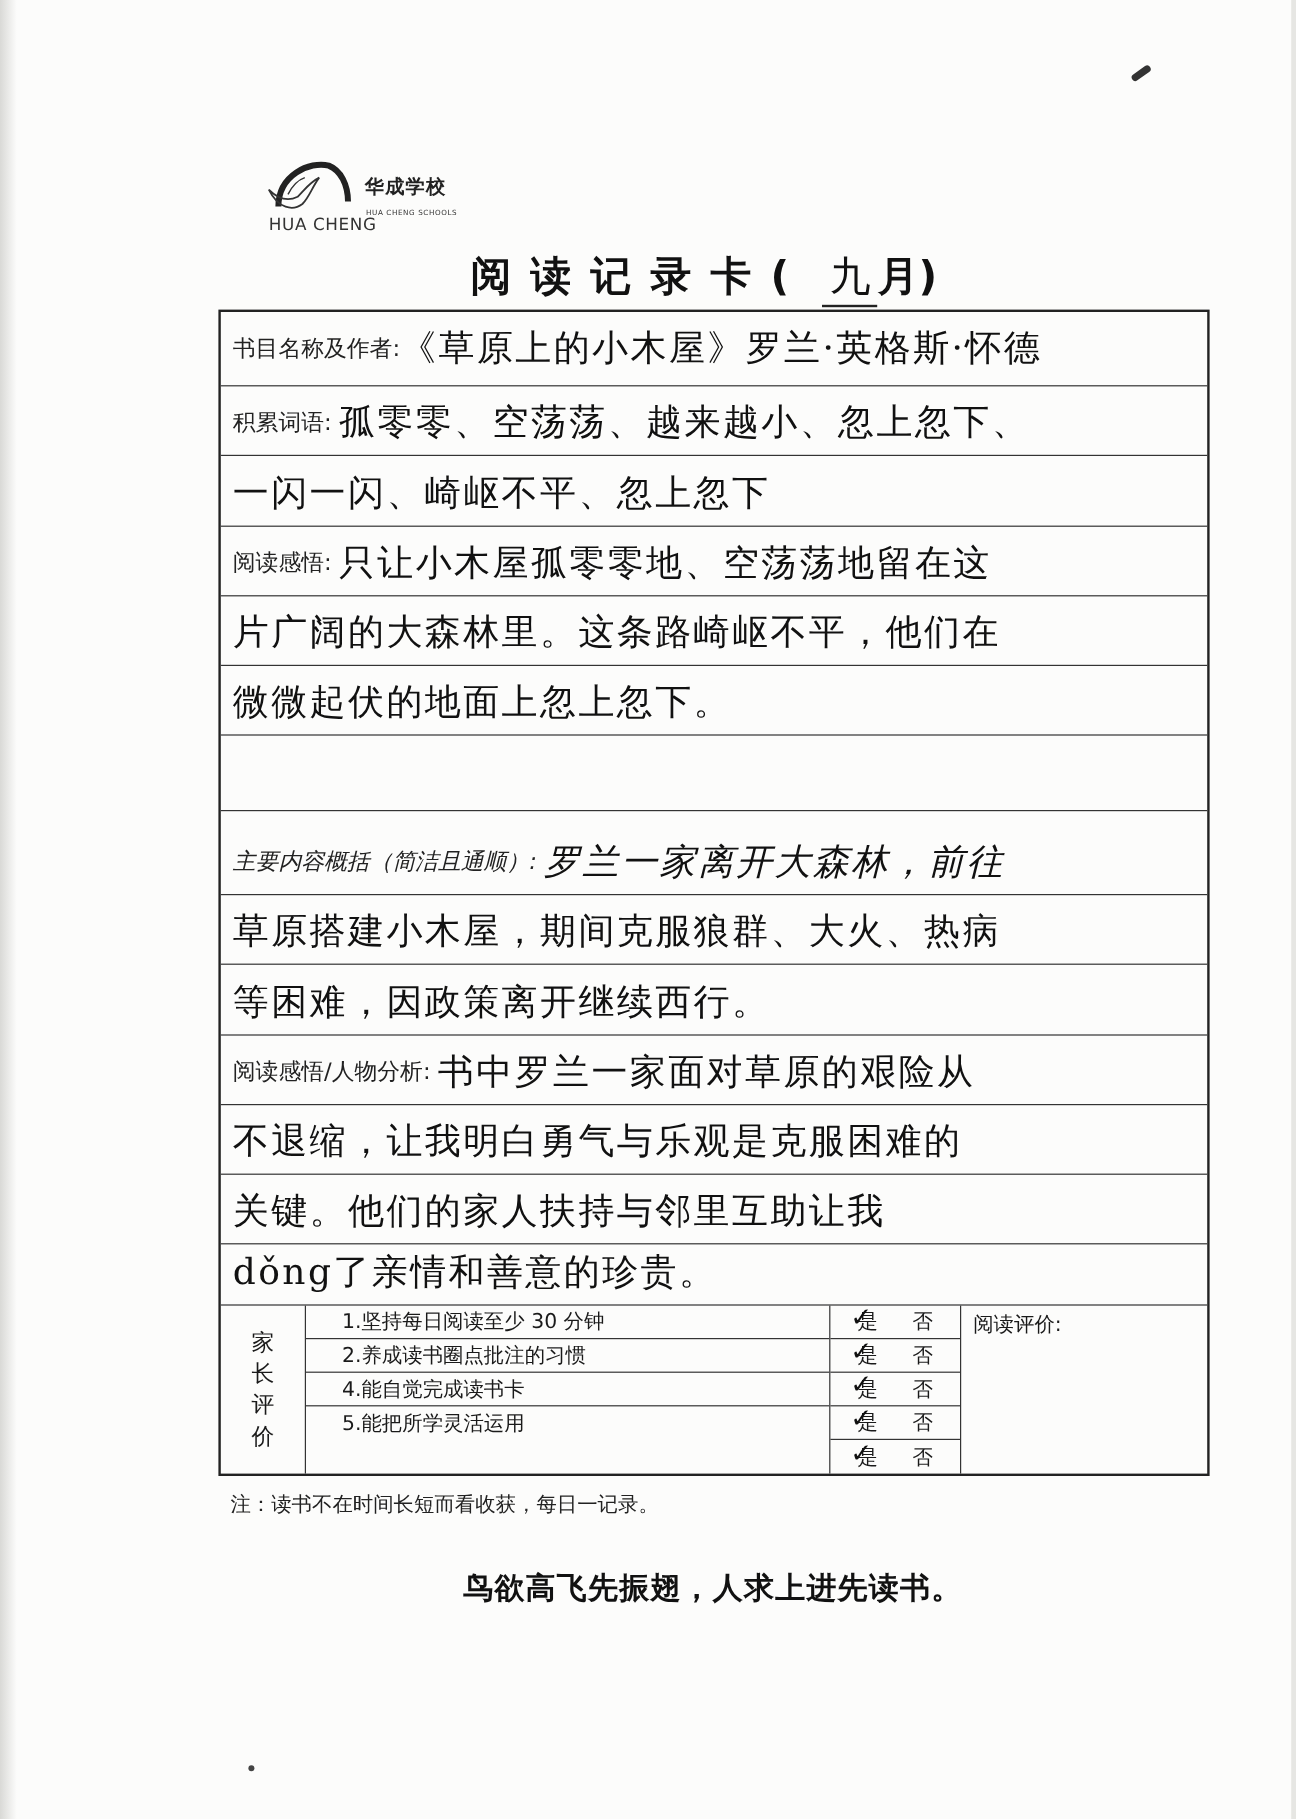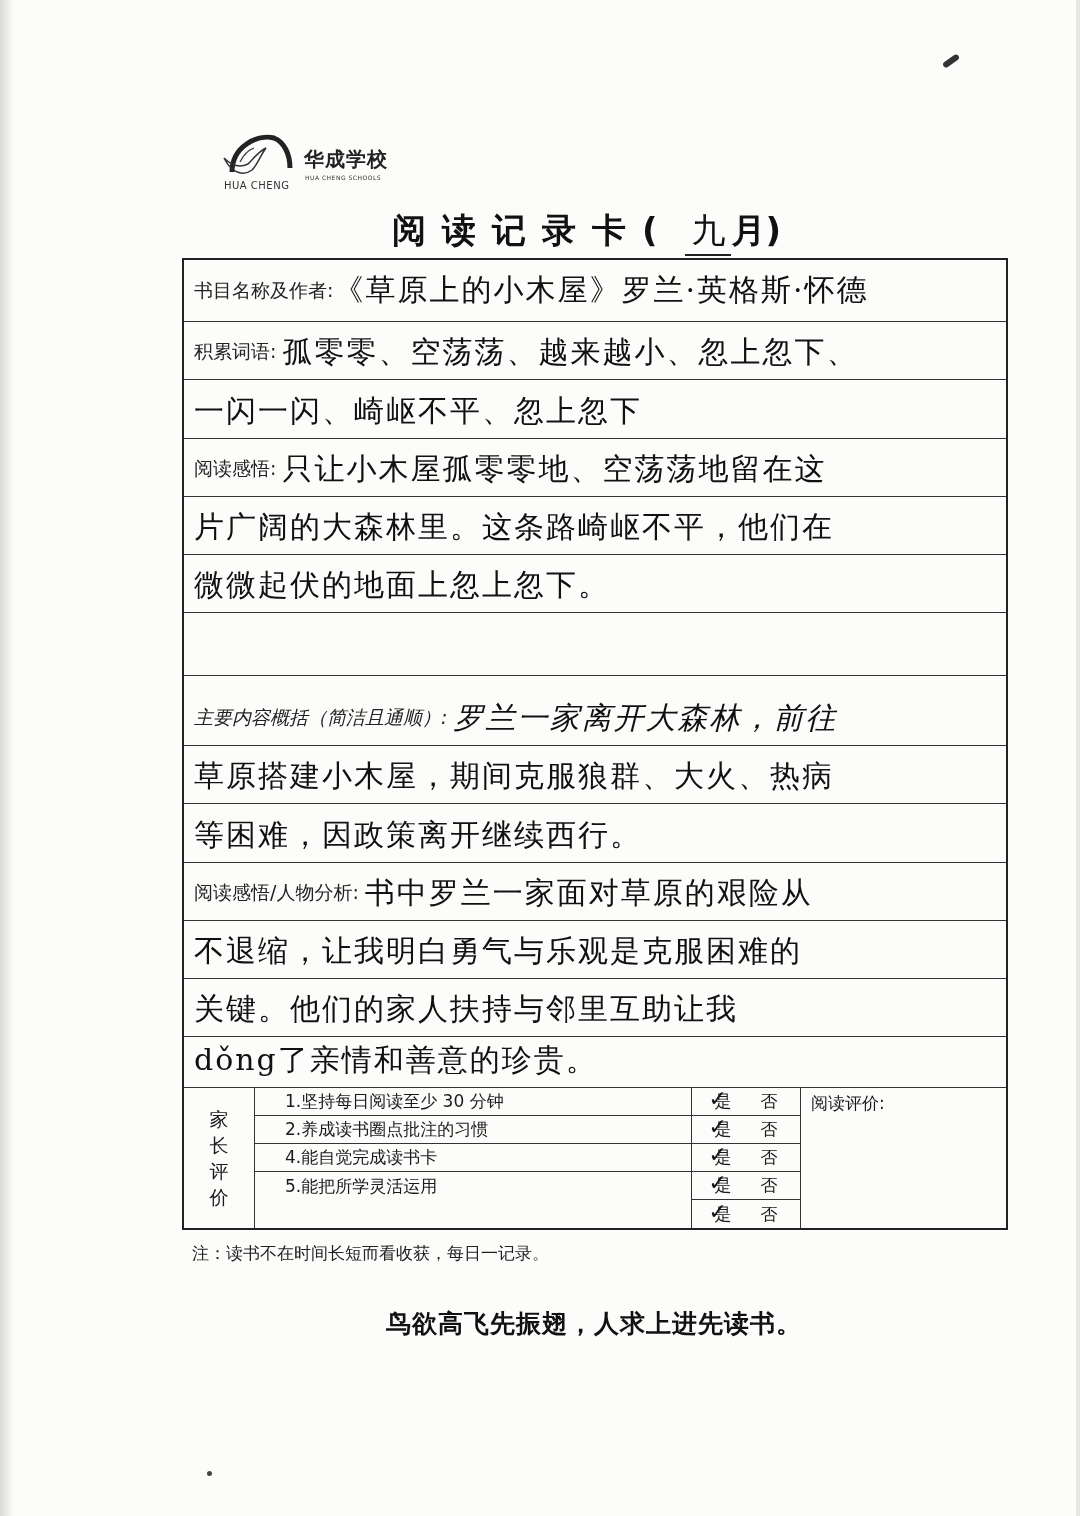--- a/index.html
+++ b/index.html
@@ -7,23 +7,23 @@
       width: 1080px; height: 1516px; background: #fcfcfb; position: relative; overflow: hidden;
       font-family: "DejaVu Sans", "Liberation Sans", sans-serif; color: #1a1a1a;
     }
     .page-edge-left { position: absolute; left: 0; top: 0; width: 14px; height: 1516px; background: linear-gradient(to right, #d9d9d6, #fcfcfb); }
     .page-edge-right { position: absolute; right: 0; top: 0; width: 4px; height: 1516px; background: #e6e6e3; }
     .smudge { position: absolute; left: 942px; top: 58px; width: 18px; height: 6px; background: #333; transform: rotate(-35deg); border-radius: 3px; }
     .dot { position: absolute; left: 207px; top: 1471px; width: 5px; height: 5px; background: #444; border-radius: 50%; }
 
     .logo { position: absolute; left: 218px; top: 128px; width: 180px; height: 64px; }
     .logo-mark { position: absolute; left: 0; top: 0; width: 80px; height: 64px; }
-    .logo-cn { position: absolute; left: 86px; top: 18px; font-size: 20px; font-weight: bold; letter-spacing: 1px; color: #222; }
+    .logo-cn { position: absolute; left: 86px; top: 18px; font-size: 16px; font-weight: bold; letter-spacing: 1px; color: #222; }
     .logo-en { position: absolute; left: 87px; top: 46px; font-size: 6px; letter-spacing: 0.5px; color: #333; }
-    .logo-huacheng { position: absolute; left: 6px; top: 52px; font-size: 10px; letter-spacing: 0.5px; color: #333; }
+    .logo-huacheng { position: absolute; left: 6px; top: 52px; font-size: 14px; letter-spacing: 0.5px; color: #333; }
 
     .title { position: absolute; left: 392px; top: 208px; font-size: 34px; font-weight: bold; letter-spacing: 16px; color: #111; white-space: nowrap; }
     .title .month { display: inline-block; border-bottom: 2px solid #222; padding: 0 6px; font-family: "DejaVu Serif", serif; font-weight: normal; letter-spacing: 0; }
     .title .paren { letter-spacing: 0; }
 
     .form { position: absolute; left: 182px; top: 258px; width: 826px; border: 2px solid #222; box-sizing: border-box; }
     .row { border-bottom: 1.5px solid #333; position: relative; box-sizing: border-box; }
     .row:last-child { border-bottom: none; }
     .label { font-size: 19px; color: #222; white-space: nowrap; }
     .hw { font-family: "DejaVu Serif", serif; font-size: 30px; color: #111; white-space: nowrap; letter-spacing: 2px; }

